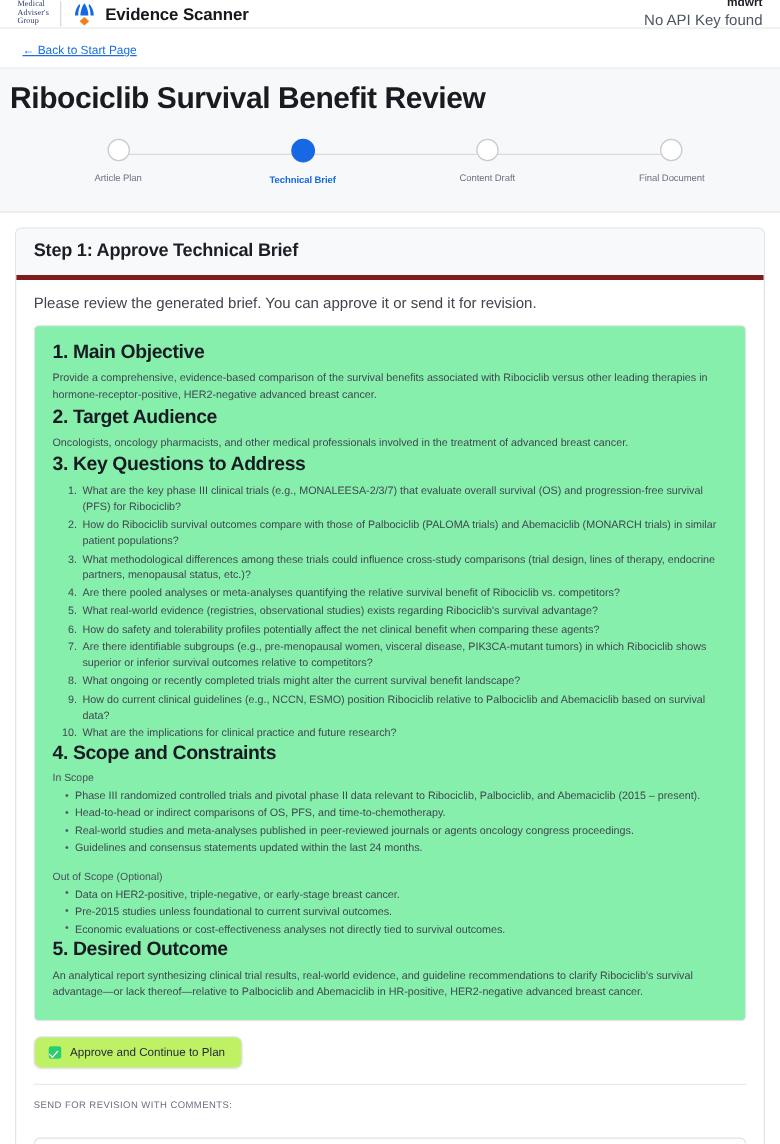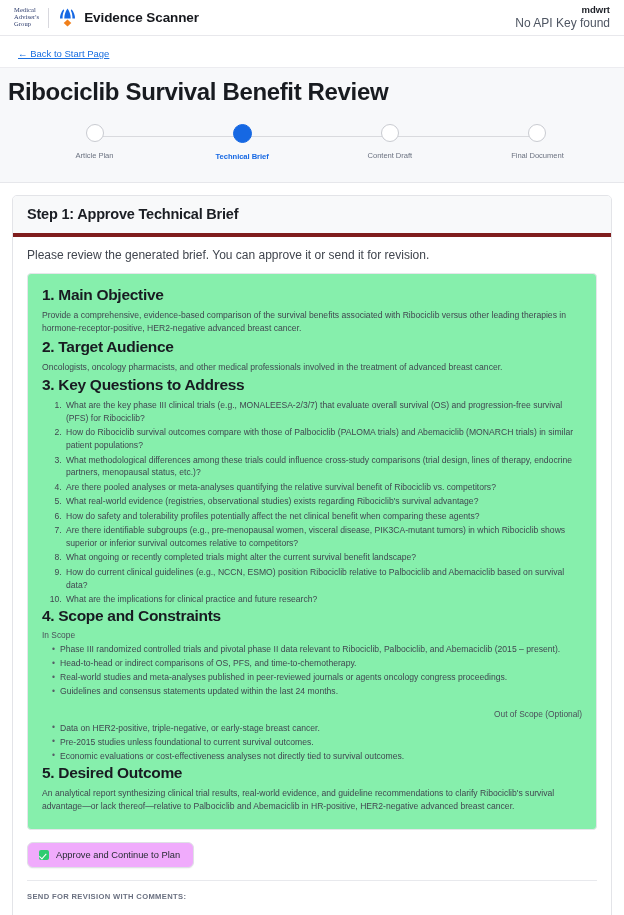--- a/index.html
+++ b/index.html
@@ -7,21 +7,21 @@
     margin: 0; padding: 0;
     width: 624px; height: 915px;
     background: #ffffff;
     font-family: "Liberation Sans", sans-serif;
     -webkit-font-smoothing: antialiased;
   }
   .page { width: 624px; height: 915px; position: relative; overflow: hidden; background:#ffffff; }
 
   
   .topbar {
-    height: 36px;
+    height: 23px;
     display: flex; align-items: center;
     padding: 0 12px 0 14px;
     background: #ffffff;
     border-bottom: 1px solid #e8e8ec;
   }
   .brandmark {
     font-family: "Liberation Serif", serif;
     font-size: 6.5px; line-height: 6.8px;
     color: #2b3a6b; letter-spacing: .1px;
     padding-right: 9px;
@@ -101,51 +101,51 @@
   .sec-gap { margin-top: 14px; }
   p.body {
     font-size: 8.6px; color: #414750; line-height: 1.55; margin: 0 0 2px 0;
   }
   ol.qlist {
     margin: 2px 0 0 0; padding-left: 22px;
     font-size: 8.6px; color: #414750; line-height: 1.5;
   }
   ol.qlist li { margin-bottom: 1.5px; padding-left: 2px; }
   .scope-head { font-size: 8.4px; color: #4b515a; margin: 3px 0 3px 0; }
-  .scope-head.spaced { margin-top: 10px; text-align: right; }
+  .scope-head.spaced { margin-top: 10px; }
   ul.bullets { margin: 0; padding-left: 10px; list-style: none; }
   ul.bullets li {
     font-size: 8.6px; color: #414750; line-height: 1.62; position: relative; padding-left: 8px;
   }
   ul.bullets li:before {
     content: "•"; position: absolute; left: 0; top: -0.5px; color: #565c66;
   }
 
   
   .actions { margin-top: 12px; }
   .btn {
     display: inline-flex; align-items: center; gap: 7px;
-    background: #f0abfc;
+    background: #bef264;
     border: 1px solid #dfe1e6;
     border-radius: 6px;
     padding: 7px 13px 7px 11px;
     font-size: 9.3px; color: #262b33;
     cursor: pointer;
     box-shadow: 0 1px 1px rgba(16,24,40,.04);
   }
   .ico-sq { width: 10px; height: 10px; border-radius: 2px; display:inline-block; position: relative; flex:0 0 auto;}
   .ico-check { background: #2ecc71; }
   .ico-check:after {
     content:""; position:absolute; left: 2.2px; top: 1.6px;
     width: 3px; height: 5.5px; border: solid #ffffff;
     border-width: 0 1.4px 1.4px 0; transform: rotate(42deg);
   }
   .divider { height:1px; background:#e8e9ed; margin: 12px 0 11px 0; }
   .rev-label {
-    font-size: 7.6px; font-weight: 700; color: #6a7080;
+    font-size: 7.6px; font-weight: 400; color: #6a7080;
     letter-spacing: .35px; margin-bottom: 22px;
   }
   .textarea {
     width: 100%; height: 44px;
     border: 1px solid #e0e2e7; border-radius: 5px;
     background: #ffffff; resize: none;
     padding: 8px 9px; font-size: 9px; color: #2a2e35;
     font-family: "Liberation Sans", sans-serif;
     outline: none;
   }

